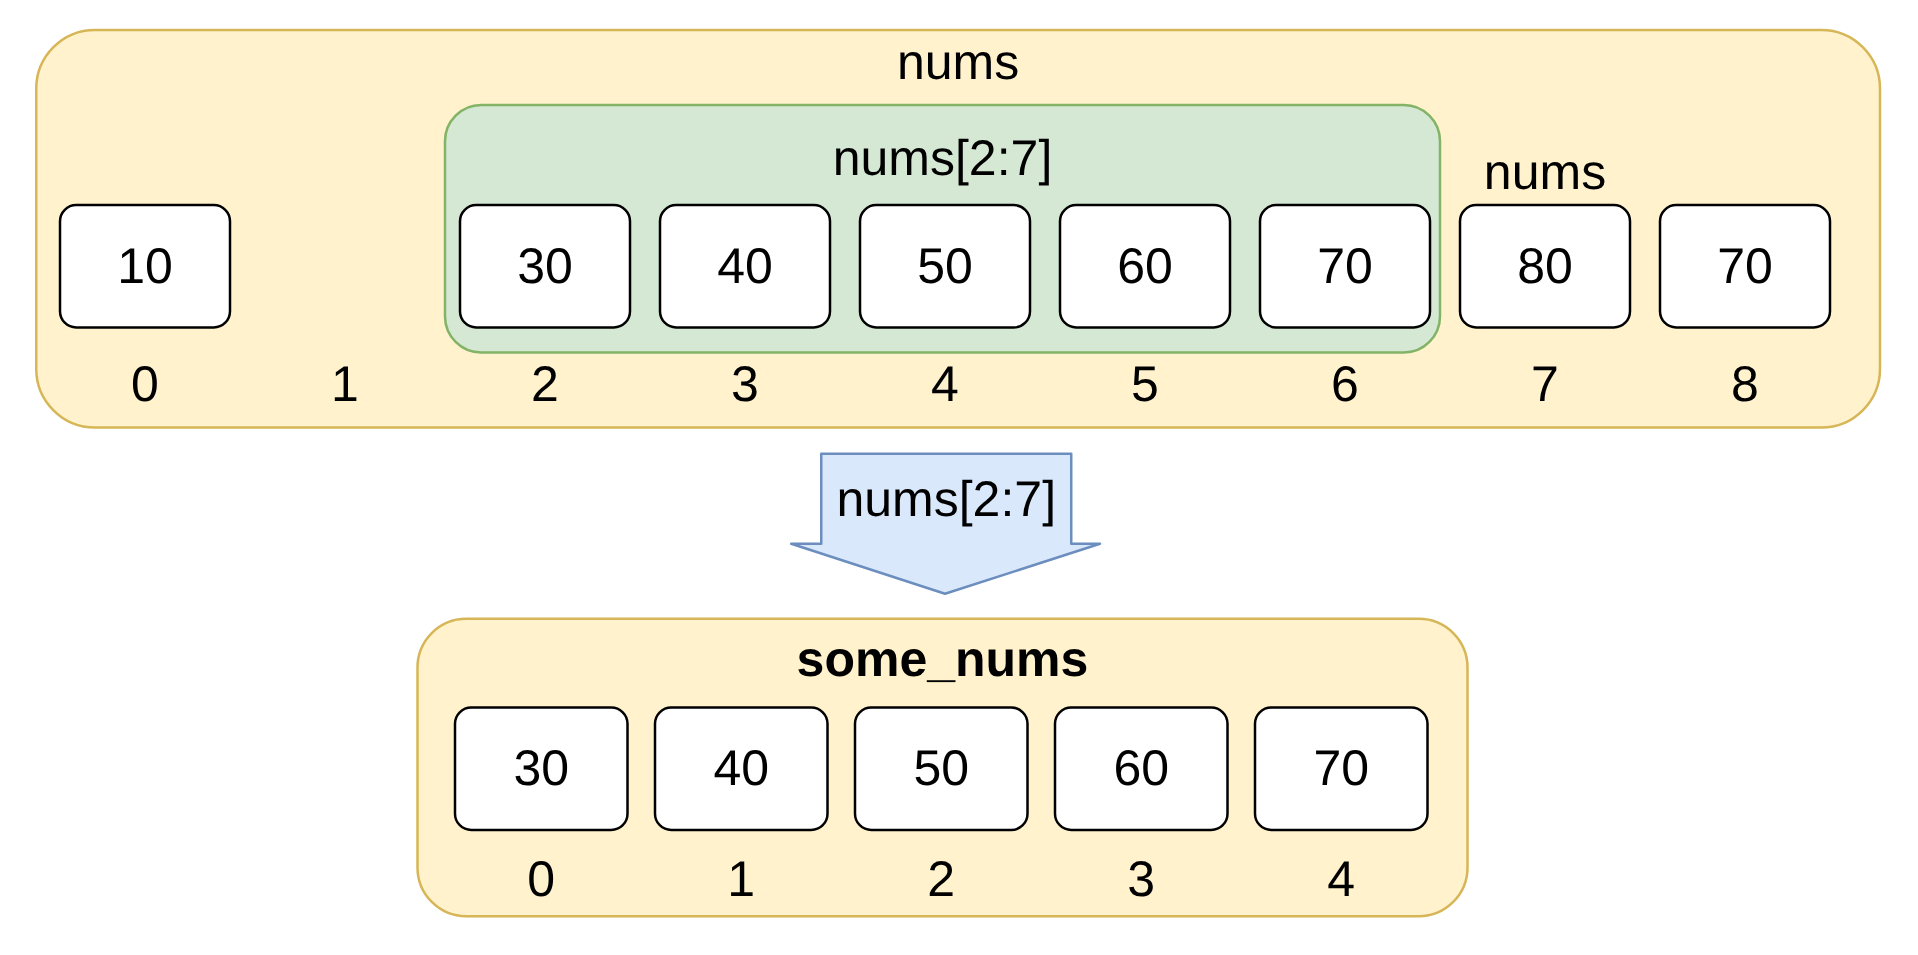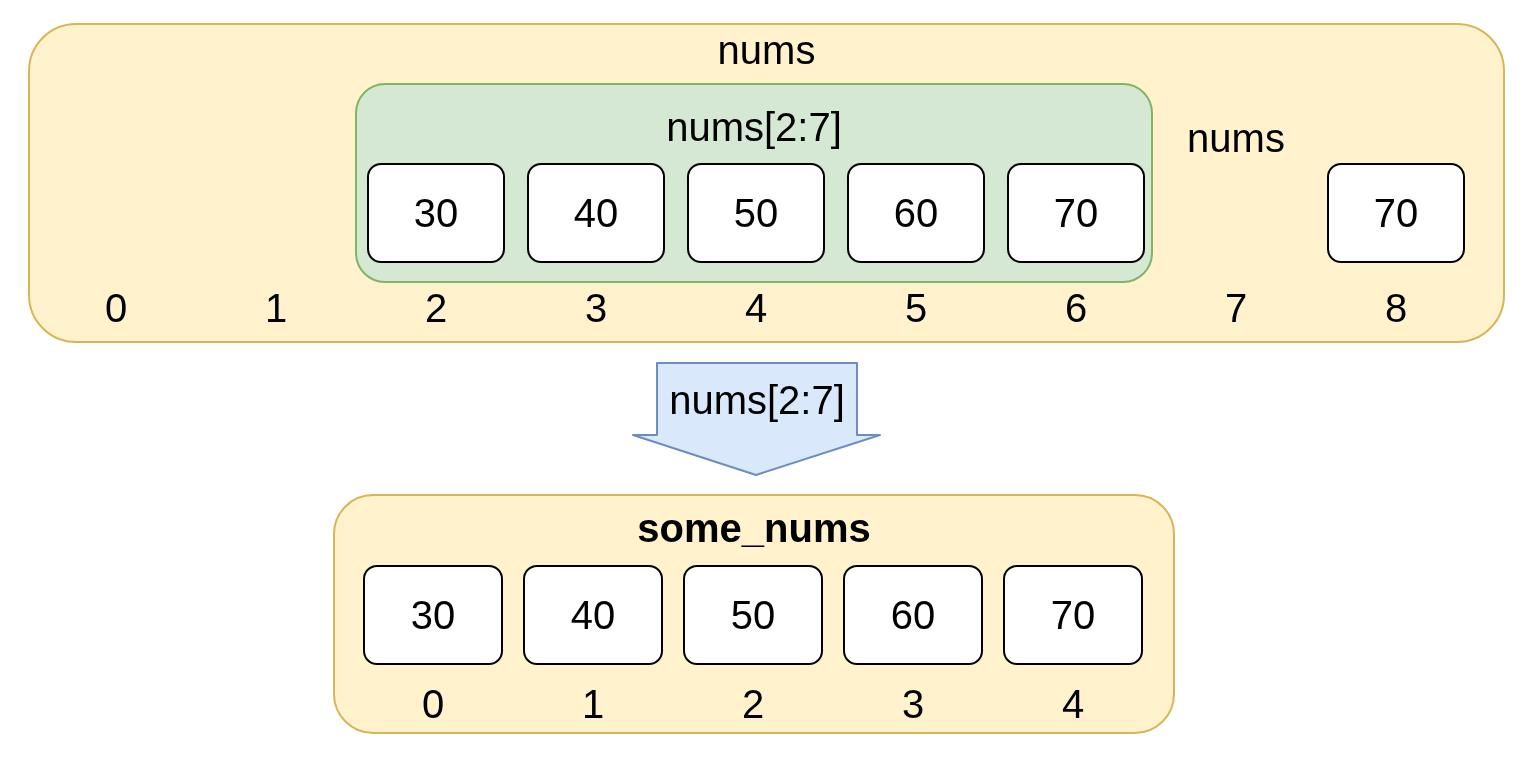--- a/index.html
+++ b/index.html
@@ -49,25 +49,27 @@
 
 <div class="canvas">
 
   <div class="abs container top-container"></div>
   <div class="label" style="left:28px;top:30px;width:1477px;">nums</div>
 
   <div class="abs slice-box"></div>
   <div class="label" style="left:355px;top:107px;width:798px;">nums[2:7]</div>
   <div class="label" style="left:1167px;top:118px;width:138px;">nums</div>
 
+  <div class="cell top-cell" style="left:47px">10</div>
   <div class="cell top-cell" style="left:367px">30</div>
   <div class="cell top-cell" style="left:527px">40</div>
   <div class="cell top-cell" style="left:687px">50</div>
   <div class="cell top-cell" style="left:847px">60</div>
   <div class="cell top-cell" style="left:1007px">70</div>
+  <div class="cell top-cell" style="left:1167px">80</div>
   <div class="cell top-cell" style="left:1327px">70</div>
 
   <div class="idx top-idx" style="left:47px">0</div>
   <div class="idx top-idx" style="left:207px">1</div>
   <div class="idx top-idx" style="left:367px">2</div>
   <div class="idx top-idx" style="left:527px">3</div>
   <div class="idx top-idx" style="left:687px">4</div>
   <div class="idx top-idx" style="left:847px">5</div>
   <div class="idx top-idx" style="left:1007px">6</div>
   <div class="idx top-idx" style="left:1167px">7</div>

